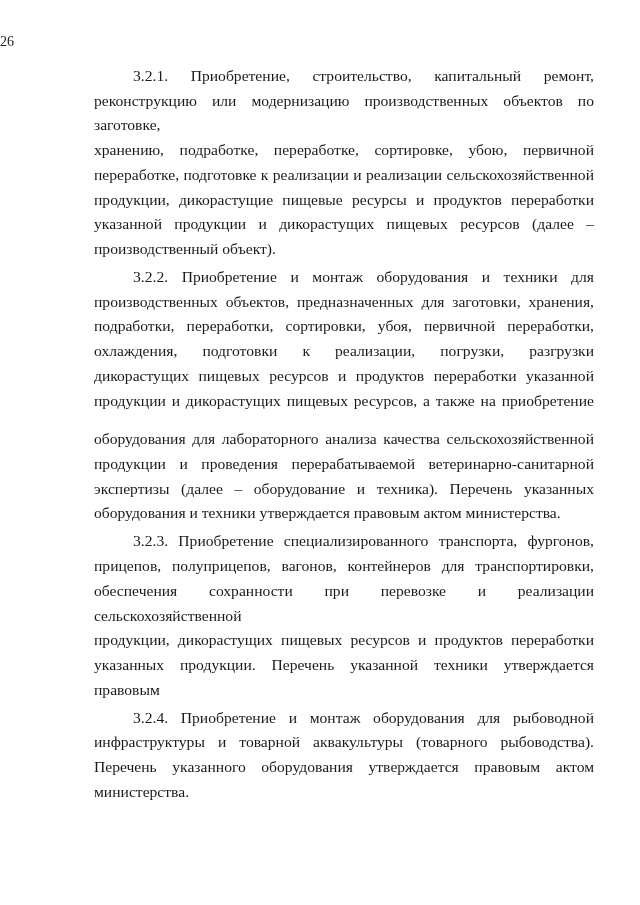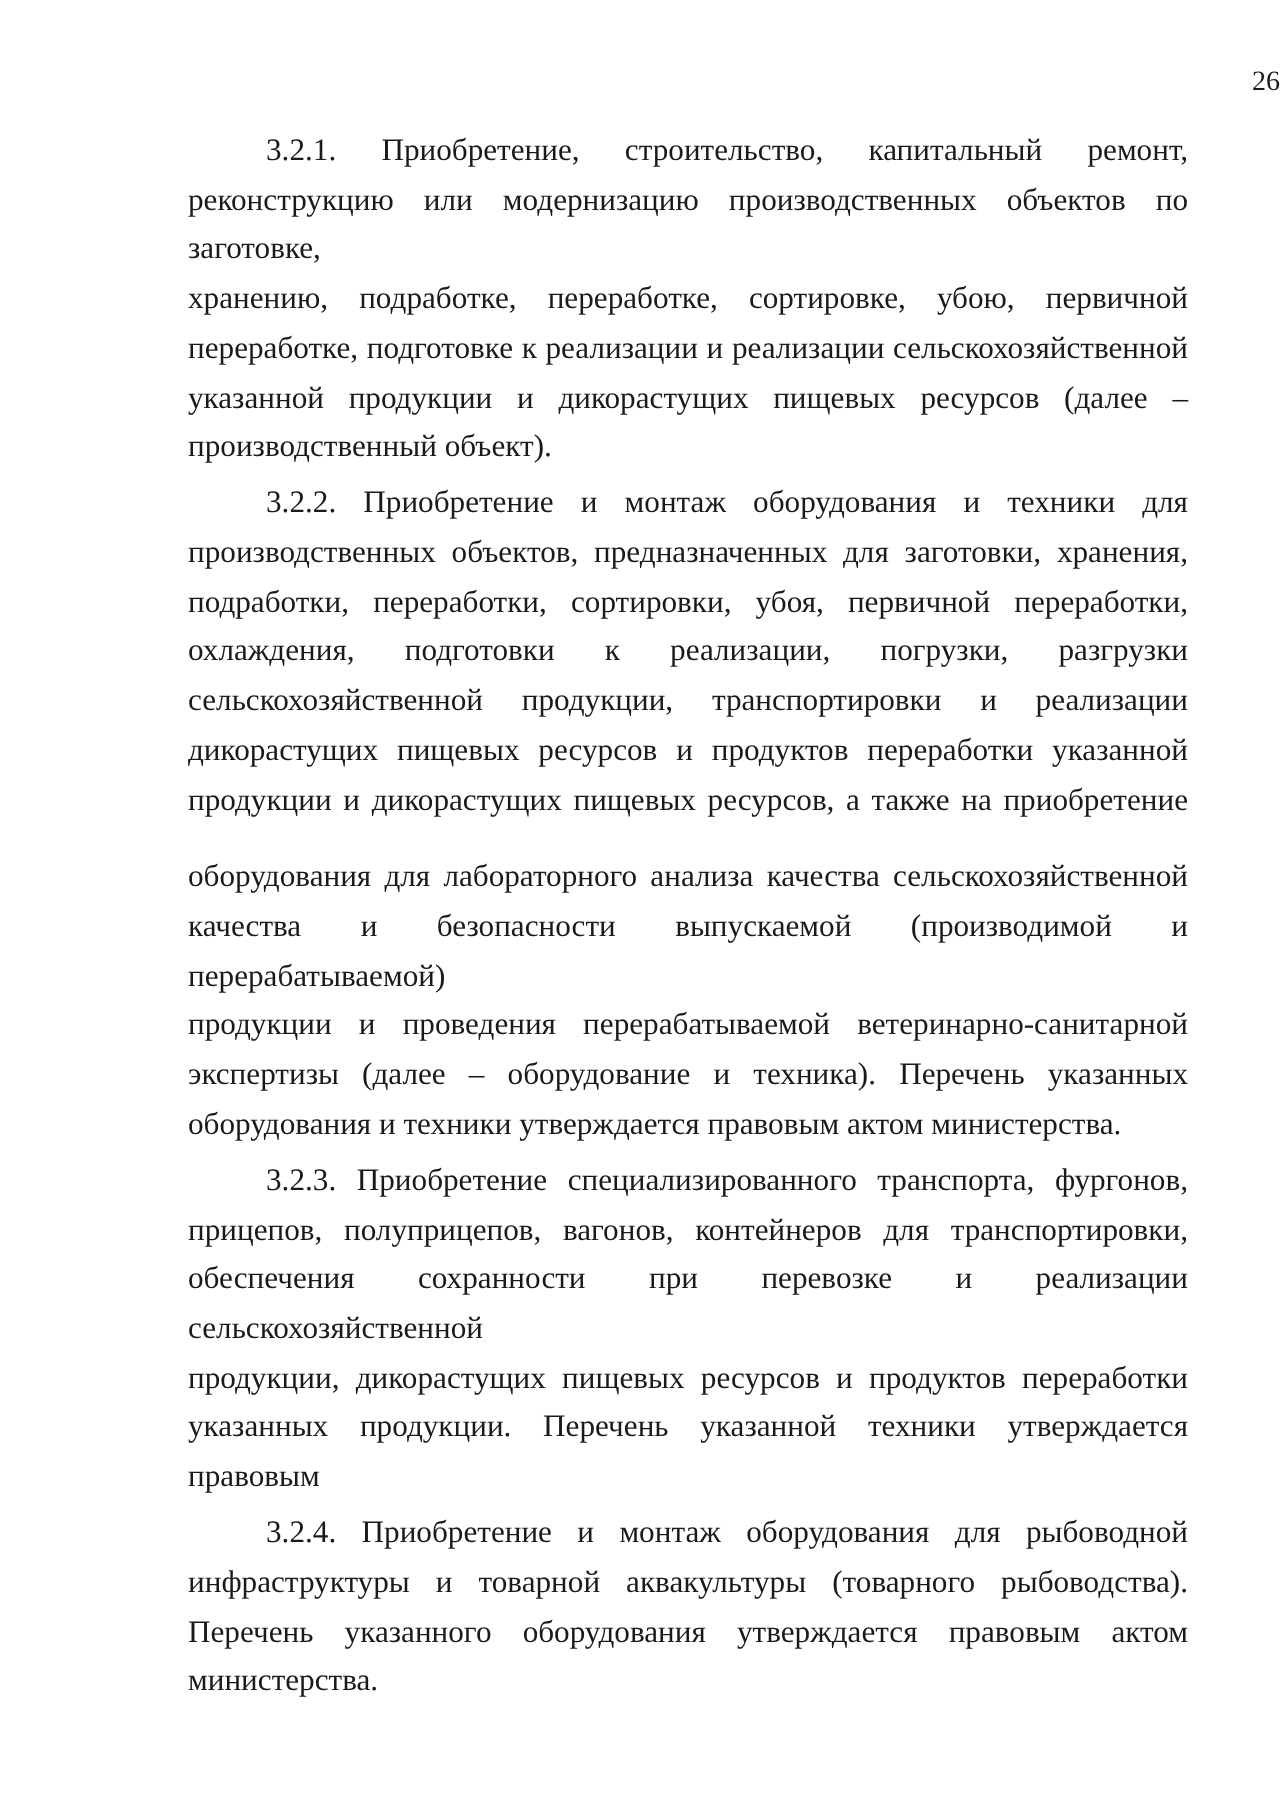--- a/index.html
+++ b/index.html
@@ -19,21 +19,21 @@
       position: absolute;
       left: 0; top: 0;
       width: 640px; height: 905px;
       background: #ffffff;
     }
     .page-number {
       position: absolute;
       top: 33px;
       left: 0;
       width: 640px;
-      text-align: right;
+      text-align: left;
       font-size: 14px;
       line-height: 18px;
     }
     .body-text {
       position: absolute;
       left: 94px;
       top: 64px;
       width: 500px;
       font-size: 15.6px;
       line-height: 24.7px;
@@ -65,34 +65,33 @@
 <div class="page">
   <div class="page-number">26</div>
 
   <div class="body-text">
 
     <div class="para">
       <span class="line first" style="white-space: normal;">3.2.1. Приобретение, строительство, капитальный ремонт,</span>
       <span class="line" style="white-space: normal;">реконструкцию или модернизацию производственных объектов по заготовке,</span>
       <span class="line" style="white-space: normal;">хранению, подработке, переработке, сортировке, убою, первичной</span>
       <span class="line" style="white-space: normal;">переработке, подготовке к реализации и реализации сельскохозяйственной</span>
+      <span class="line" style="white-space: normal;">продукции, дикорастущие пищевые ресурсы и продуктов переработки</span>
       <span class="line" style="white-space: normal;">указанной продукции и дикорастущих пищевых ресурсов (далее –</span>
       <span class="line last" style="white-space: normal;">производственный объект).</span>
     </div>
 
     <div class="para">
       <span class="line first" style="white-space: normal;">3.2.2. Приобретение и монтаж оборудования и техники для</span>
       <span class="line" style="white-space: normal;">производственных объектов, предназначенных для заготовки, хранения,</span>
       <span class="line" style="white-space: normal;">подработки, переработки, сортировки, убоя, первичной переработки,</span>
       <span class="line" style="white-space: normal;">охлаждения, подготовки к реализации, погрузки, разгрузки</span>
-      <span class="line" style="white-space: normal;">сельскохозяйственной продукции, транспортировки и реализации</span>
       <span class="line" style="white-space: normal;">дикорастущих пищевых ресурсов и продуктов переработки указанной</span>
       <span class="line" style="white-space: normal;">продукции и дикорастущих пищевых ресурсов, а также на приобретение</span>
       <span class="line" style="white-space: normal; margin-top: 14px;">оборудования для лабораторного анализа качества сельскохозяйственной</span>
-      <span class="line" style="white-space: normal;">качества и безопасности выпускаемой (производимой и перерабатываемой)</span>
       <span class="line" style="white-space: normal;">продукции и проведения перерабатываемой ветеринарно-санитарной</span>
       <span class="line" style="white-space: normal;">экспертизы (далее – оборудование и техника). Перечень указанных</span>
       <span class="line last" style="white-space: normal;">оборудования и техники утверждается правовым актом министерства.</span>
     </div>
 
     <div class="para">
       <span class="line first" style="white-space: normal;">3.2.3. Приобретение специализированного транспорта, фургонов,</span>
       <span class="line" style="white-space: normal;">прицепов, полуприцепов, вагонов, контейнеров для транспортировки,</span>
       <span class="line" style="white-space: normal;">обеспечения сохранности при перевозке и реализации сельскохозяйственной</span>
       <span class="line" style="white-space: normal;">продукции, дикорастущих пищевых ресурсов и продуктов переработки</span>

